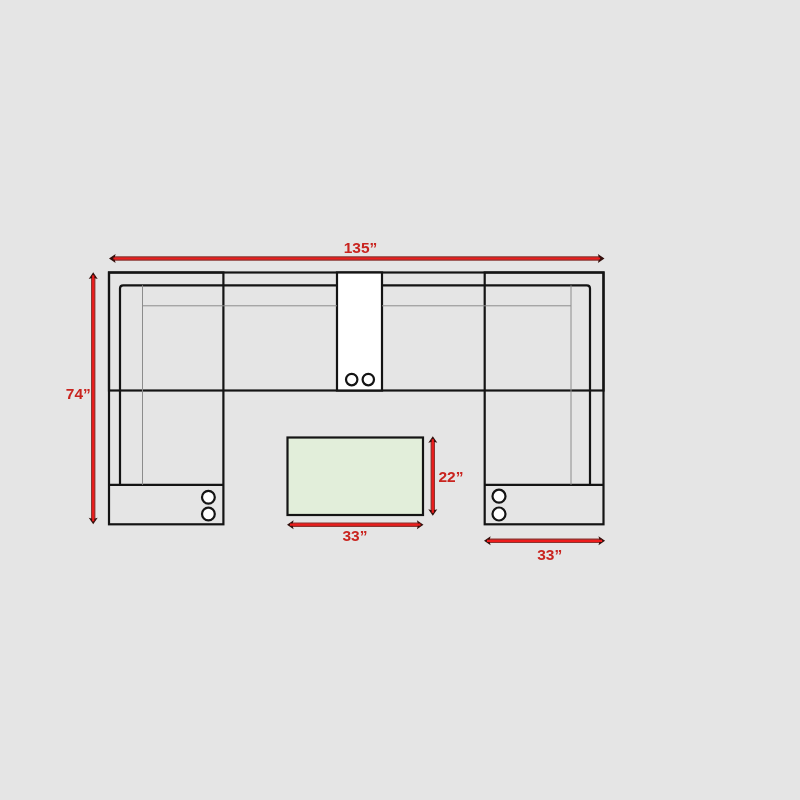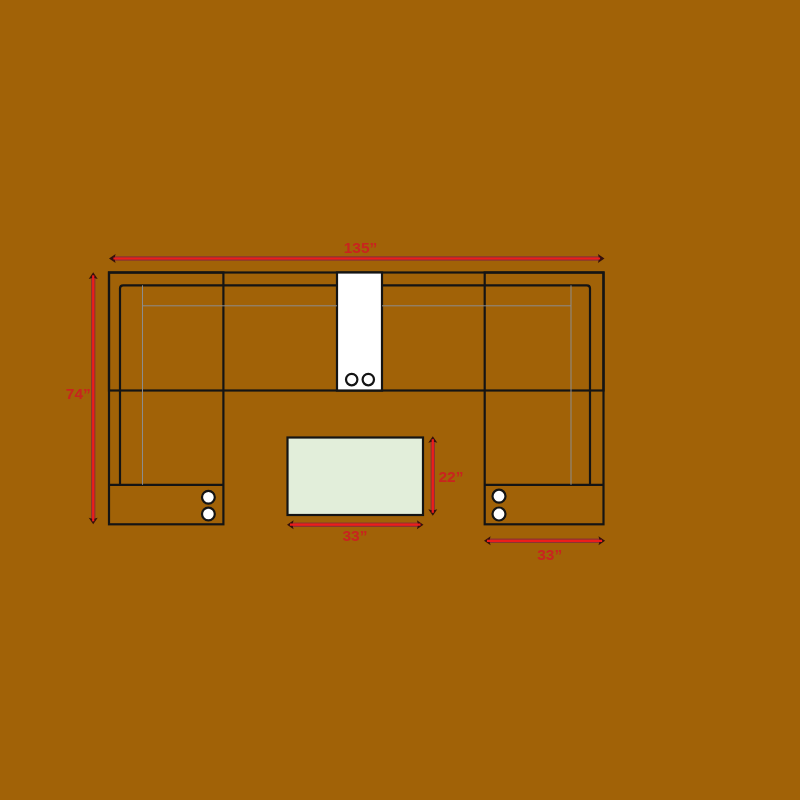--- a/index.html
+++ b/index.html
@@ -1,16 +1,16 @@
 <!DOCTYPE html>
 <html><head>
 <meta charset="utf-8">
 <style>
   html,body{margin:0;padding:0;background:#ffffff;}
-  .page{width:800px;height:800px;position:relative;background:#a16207;overflow:hidden;}
+  .page{width:800px;height:800px;position:relative;background:#e5e5e5;overflow:hidden;}
   svg{position:absolute;top:0;left:0;}
   text{font-family:"Liberation Sans",sans-serif;font-weight:bold;fill:#c9241f;}
 </style>
 </head>
 <body>
 <div class="page">
 <svg width="800" height="800" viewBox="0 0 800 800">
 
   <rect x="109" y="272.5" width="494.5" height="118" fill="none" stroke="#141414" stroke-width="2.2"></rect>
 

